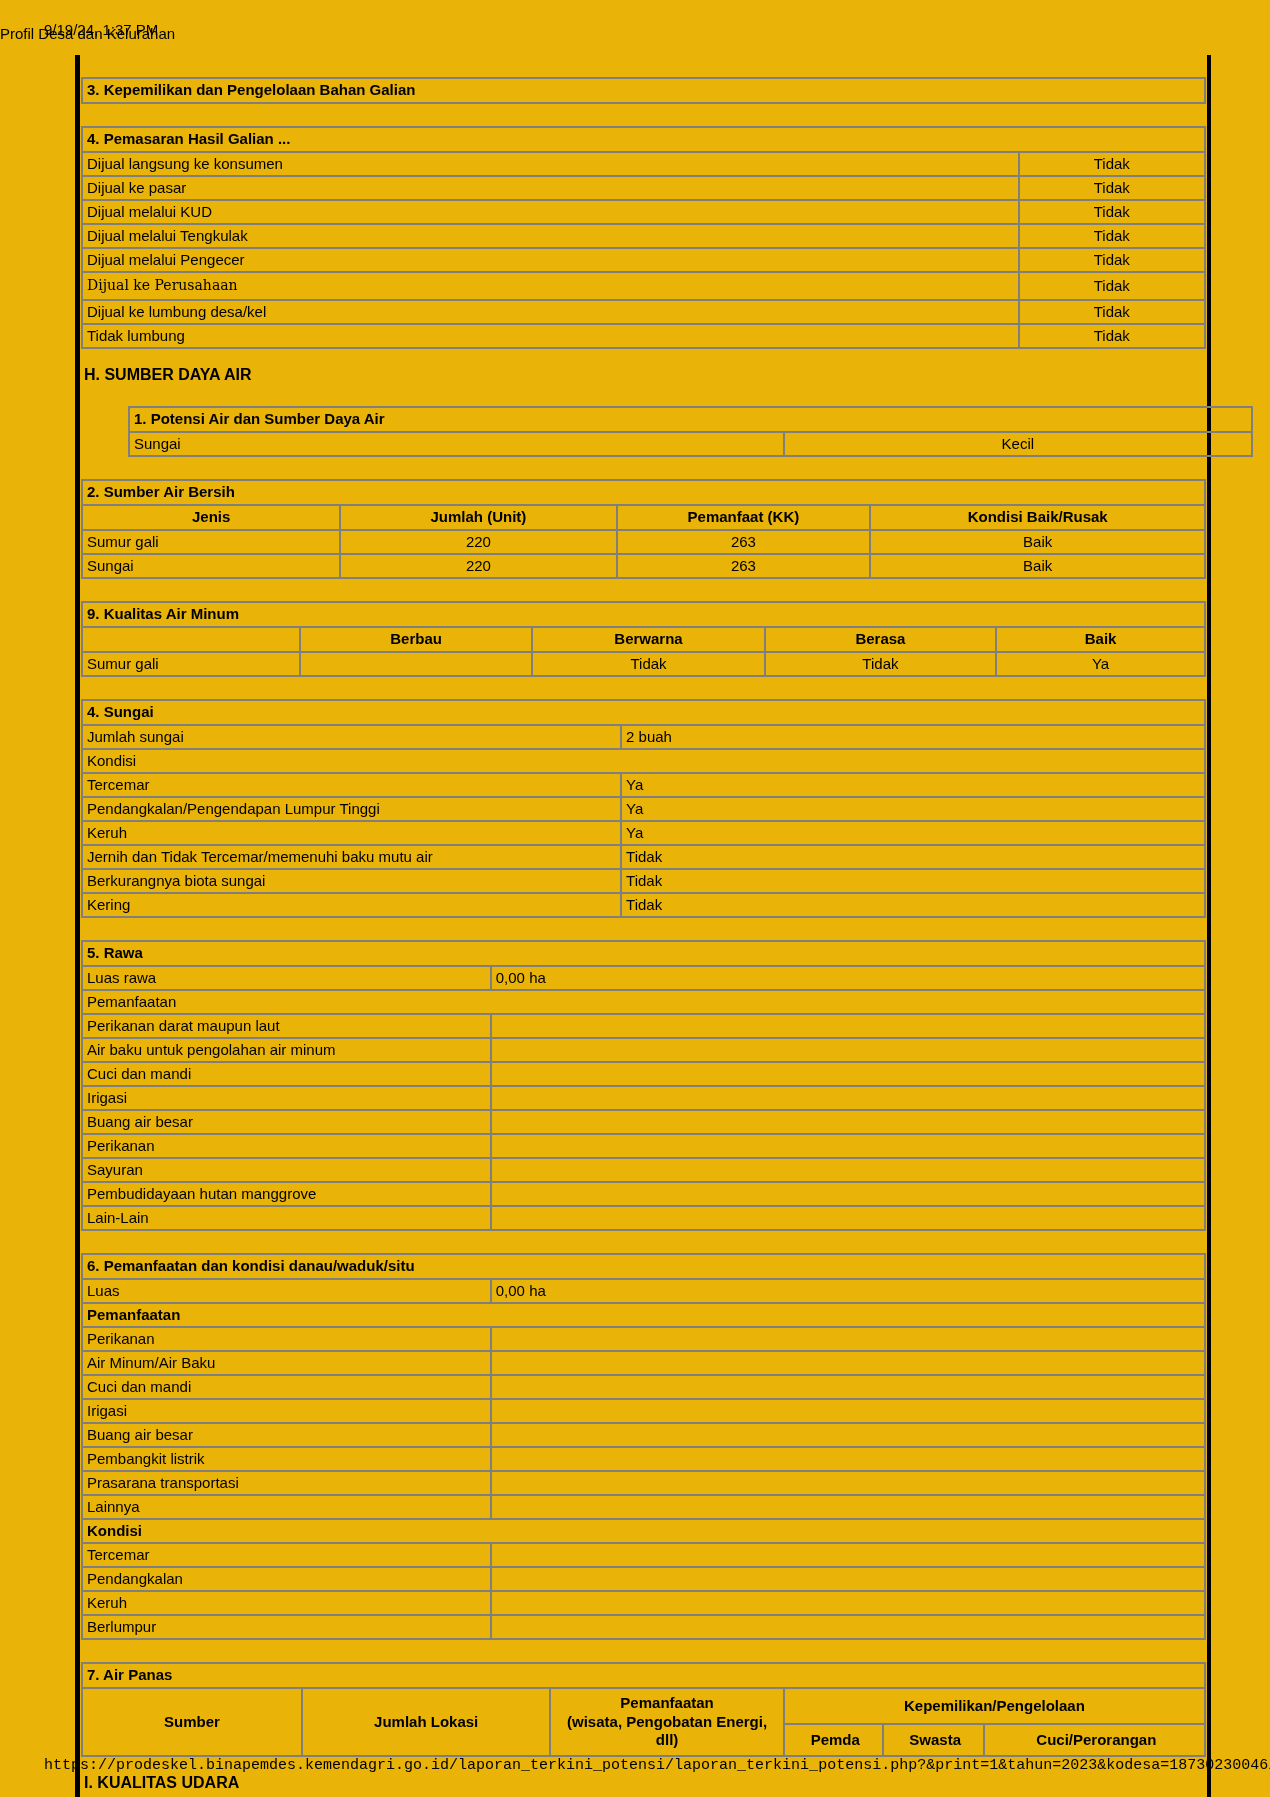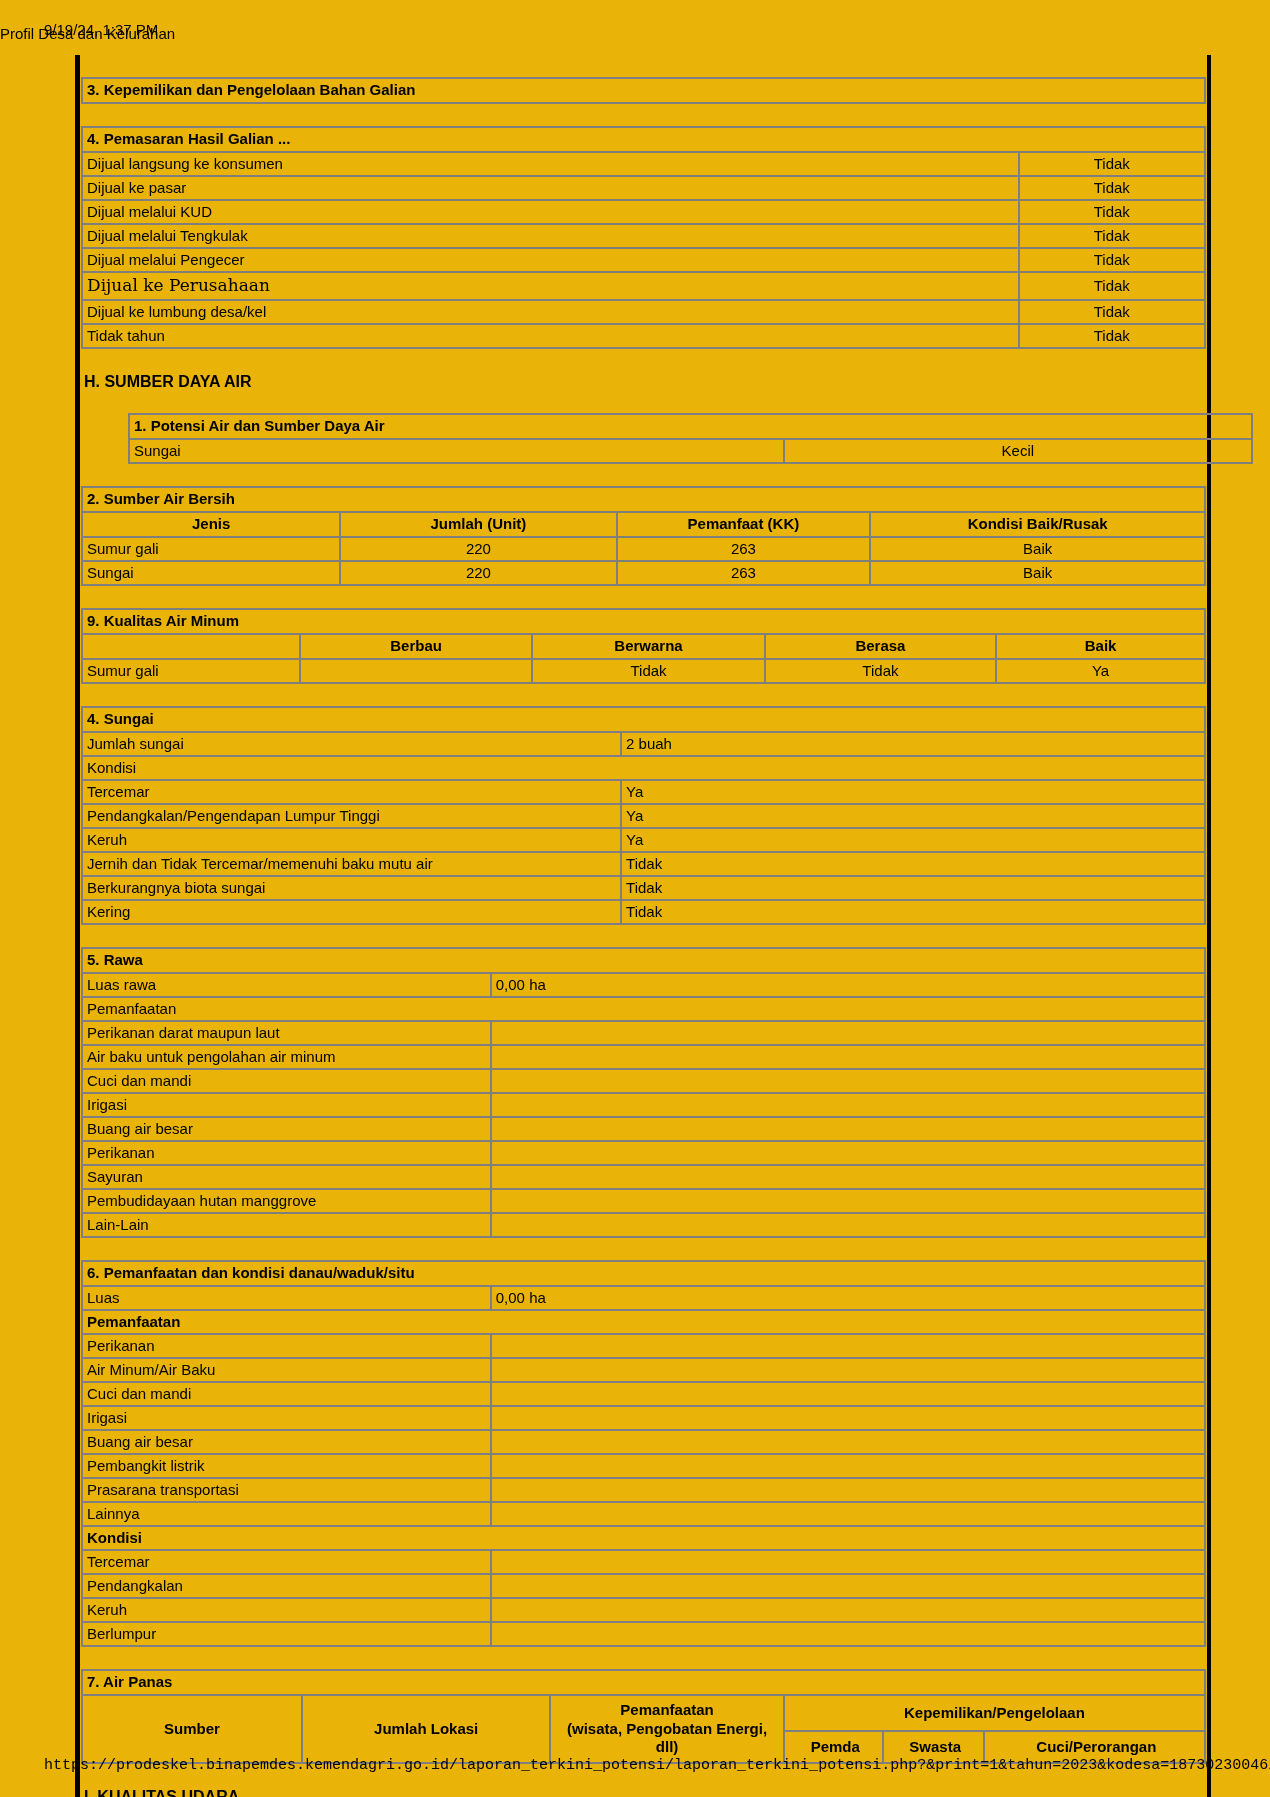--- a/index.html
+++ b/index.html
@@ -16,23 +16,23 @@
   table.tbl,.tbl td,.tbl th{border:2px solid #7f7f7f;}
   .tbl td,.tbl th{padding:1px 4px;font-size:15px;line-height:1.25;vertical-align:middle;
                   overflow:hidden;word-wrap:break-word;}
   .tbl td{height:20px;}
   .tbl .bar{font-weight:bold;height:21px;border-radius:9px;}
   .tbl th{font-weight:bold;text-align:center;height:21px;}
   .ctr{text-align:center;}
   .mt0{margin-top:0;}
   .mt19{margin-top:19px;}
   .mt10{margin-top:11px;margin-left:47px;}
-  .serif-row td.lbl{font-family:"DejaVu Serif","Liberation Serif",serif;font-size:17px;height:24px;margin-left:29px;}
+  .serif-row td.lbl{font-family:"DejaVu Serif","Liberation Serif",serif;font-size:14px;height:24px;margin-left:29px;}
   .boldrow{font-weight:bold;}
-  h2.section{font-size:16px;font-weight:bold;margin:24px 0 13px 3px;line-height:18px;}
+  h2.section{font-size:16px;font-weight:bold;margin:17px 0 13px 3px;line-height:18px;}
   .pre{white-space:pre-line;}
   .airpanas th{height:32px;}
   .airpanas tr.sub th{height:28px;padding-left:8px;}
   
   .page-footer{position:absolute;left:44px;right:27px;bottom:23px;display:flex;
                justify-content:space-between;font-size:15px;font-family:Liberation Mono, monospace;}
   .pf-url{white-space:nowrap;}
 </style>
 </head>
 <body>
@@ -85,21 +85,21 @@
           </tr>
       <tr class="serif-row">
             <td class="lbl">Dijual ke Perusahaan</td>
             <td class="ctr">Tidak</td>
           </tr>
       <tr>
             <td class="lbl">Dijual ke lumbung desa/kel</td>
             <td class="ctr">Tidak</td>
           </tr>
       <tr>
-            <td class="lbl">Tidak tahun</td>
+            <td class="lbl">Tidak lumbung</td>
             <td class="ctr">Tidak</td>
           </tr>
     </tbody>
       </table>
 
     <h2 class="section">H. SUMBER DAYA AIR</h2>
 
     <table class="tbl mt10">
       <colgroup>
           <col style="width:58.3%">

